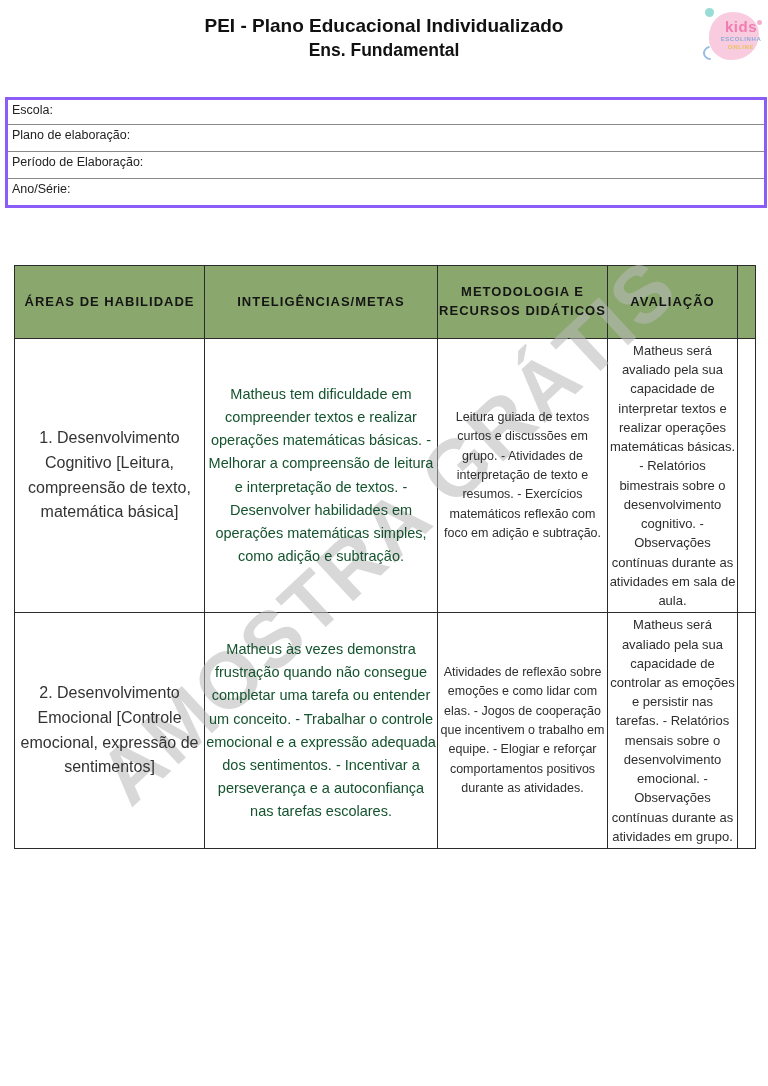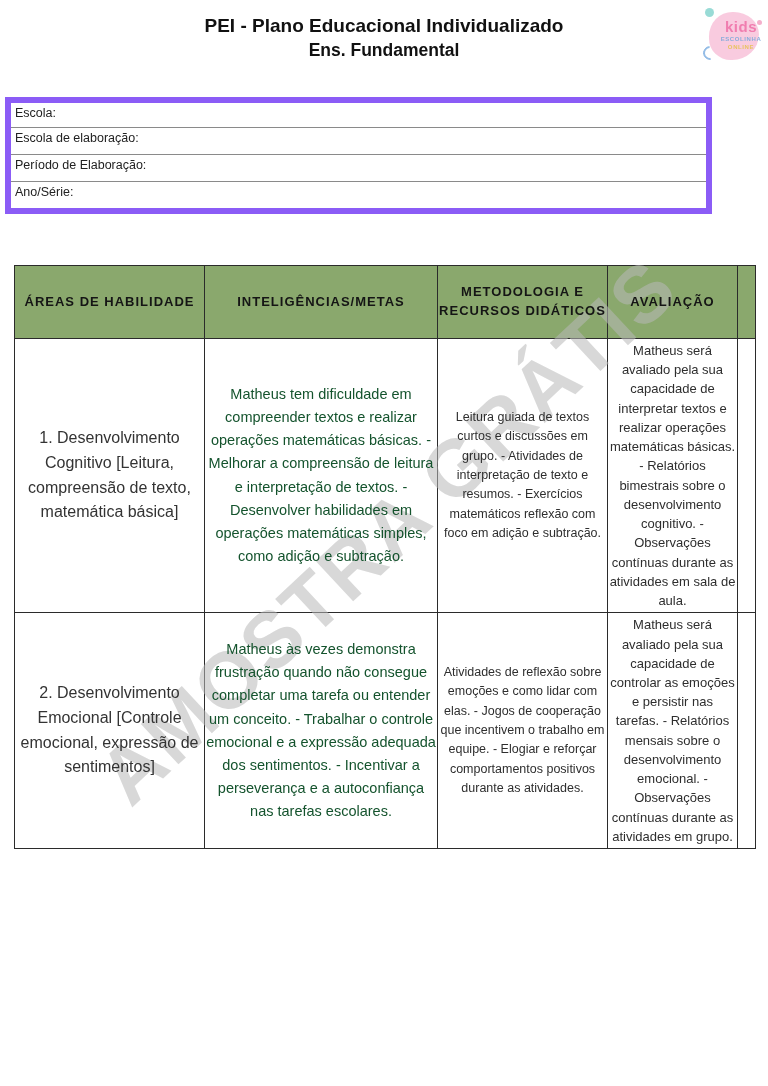--- a/index.html
+++ b/index.html
@@ -32,22 +32,22 @@
   .logo .kids{font-weight:bold;font-size:15px;color:#ef6fa7;letter-spacing:.5px;}
   .logo .escolinha{font-weight:bold;font-size:6px;color:#7da4d8;letter-spacing:.6px;margin-top:2px;}
   .logo .online{font-weight:bold;font-size:6px;color:#e5bd4e;letter-spacing:.6px;margin-top:2px;}
   .logo .dot-teal{position:absolute;left:4px;top:2px;width:9px;height:9px;border-radius:50%;background:#8fd8d2;}
   .logo .dot-pink{position:absolute;right:3px;top:14px;width:5px;height:5px;border-radius:50%;background:#f3a7c6;}
   .logo .crescent{position:absolute;left:2px;bottom:6px;width:10px;height:10px;border-radius:50%;
     border:2.5px solid #8ab6e4;border-top-color:transparent;border-right-color:transparent;transform:rotate(40deg);}
 
   
   .fields{
-    position:absolute;left:5px;top:97px;width:707px;
-    border:6px solid #8b5cf6;box-sizing:border-box;
+    position:absolute;left:5px;top:97px;width:762px;
+    border:3px solid #8b5cf6;box-sizing:border-box;
   }
   .field-row{
     box-sizing:border-box;border-top:1px solid #8a8a8a;
     font-size:12.5px;color:#222;padding:3px 0 0 4px;
   }
   .field-row:first-child{border-top:none;}
 
   
   .pei-table{
     position:absolute;left:14px;top:265px;
@@ -99,21 +99,21 @@
       <div class="escolinha">ESCOLINHA</div>
       <div class="online">ONLINE</div>
     </div>
   </div>
 
   <div class="fields">
     <div class="field-row" style="height:24px">
       <span>Escola:</span>
     </div>
     <div class="field-row" style="height:27px">
-      <span>Escola de elaboração:</span>
+      <span>Plano de elaboração:</span>
     </div>
     <div class="field-row" style="height:27px">
       <span>Período de Elaboração:</span>
     </div>
     <div class="field-row" style="height:27px">
       <span>Ano/Série:</span>
     </div>
   </div>
 
   <table class="pei-table">

